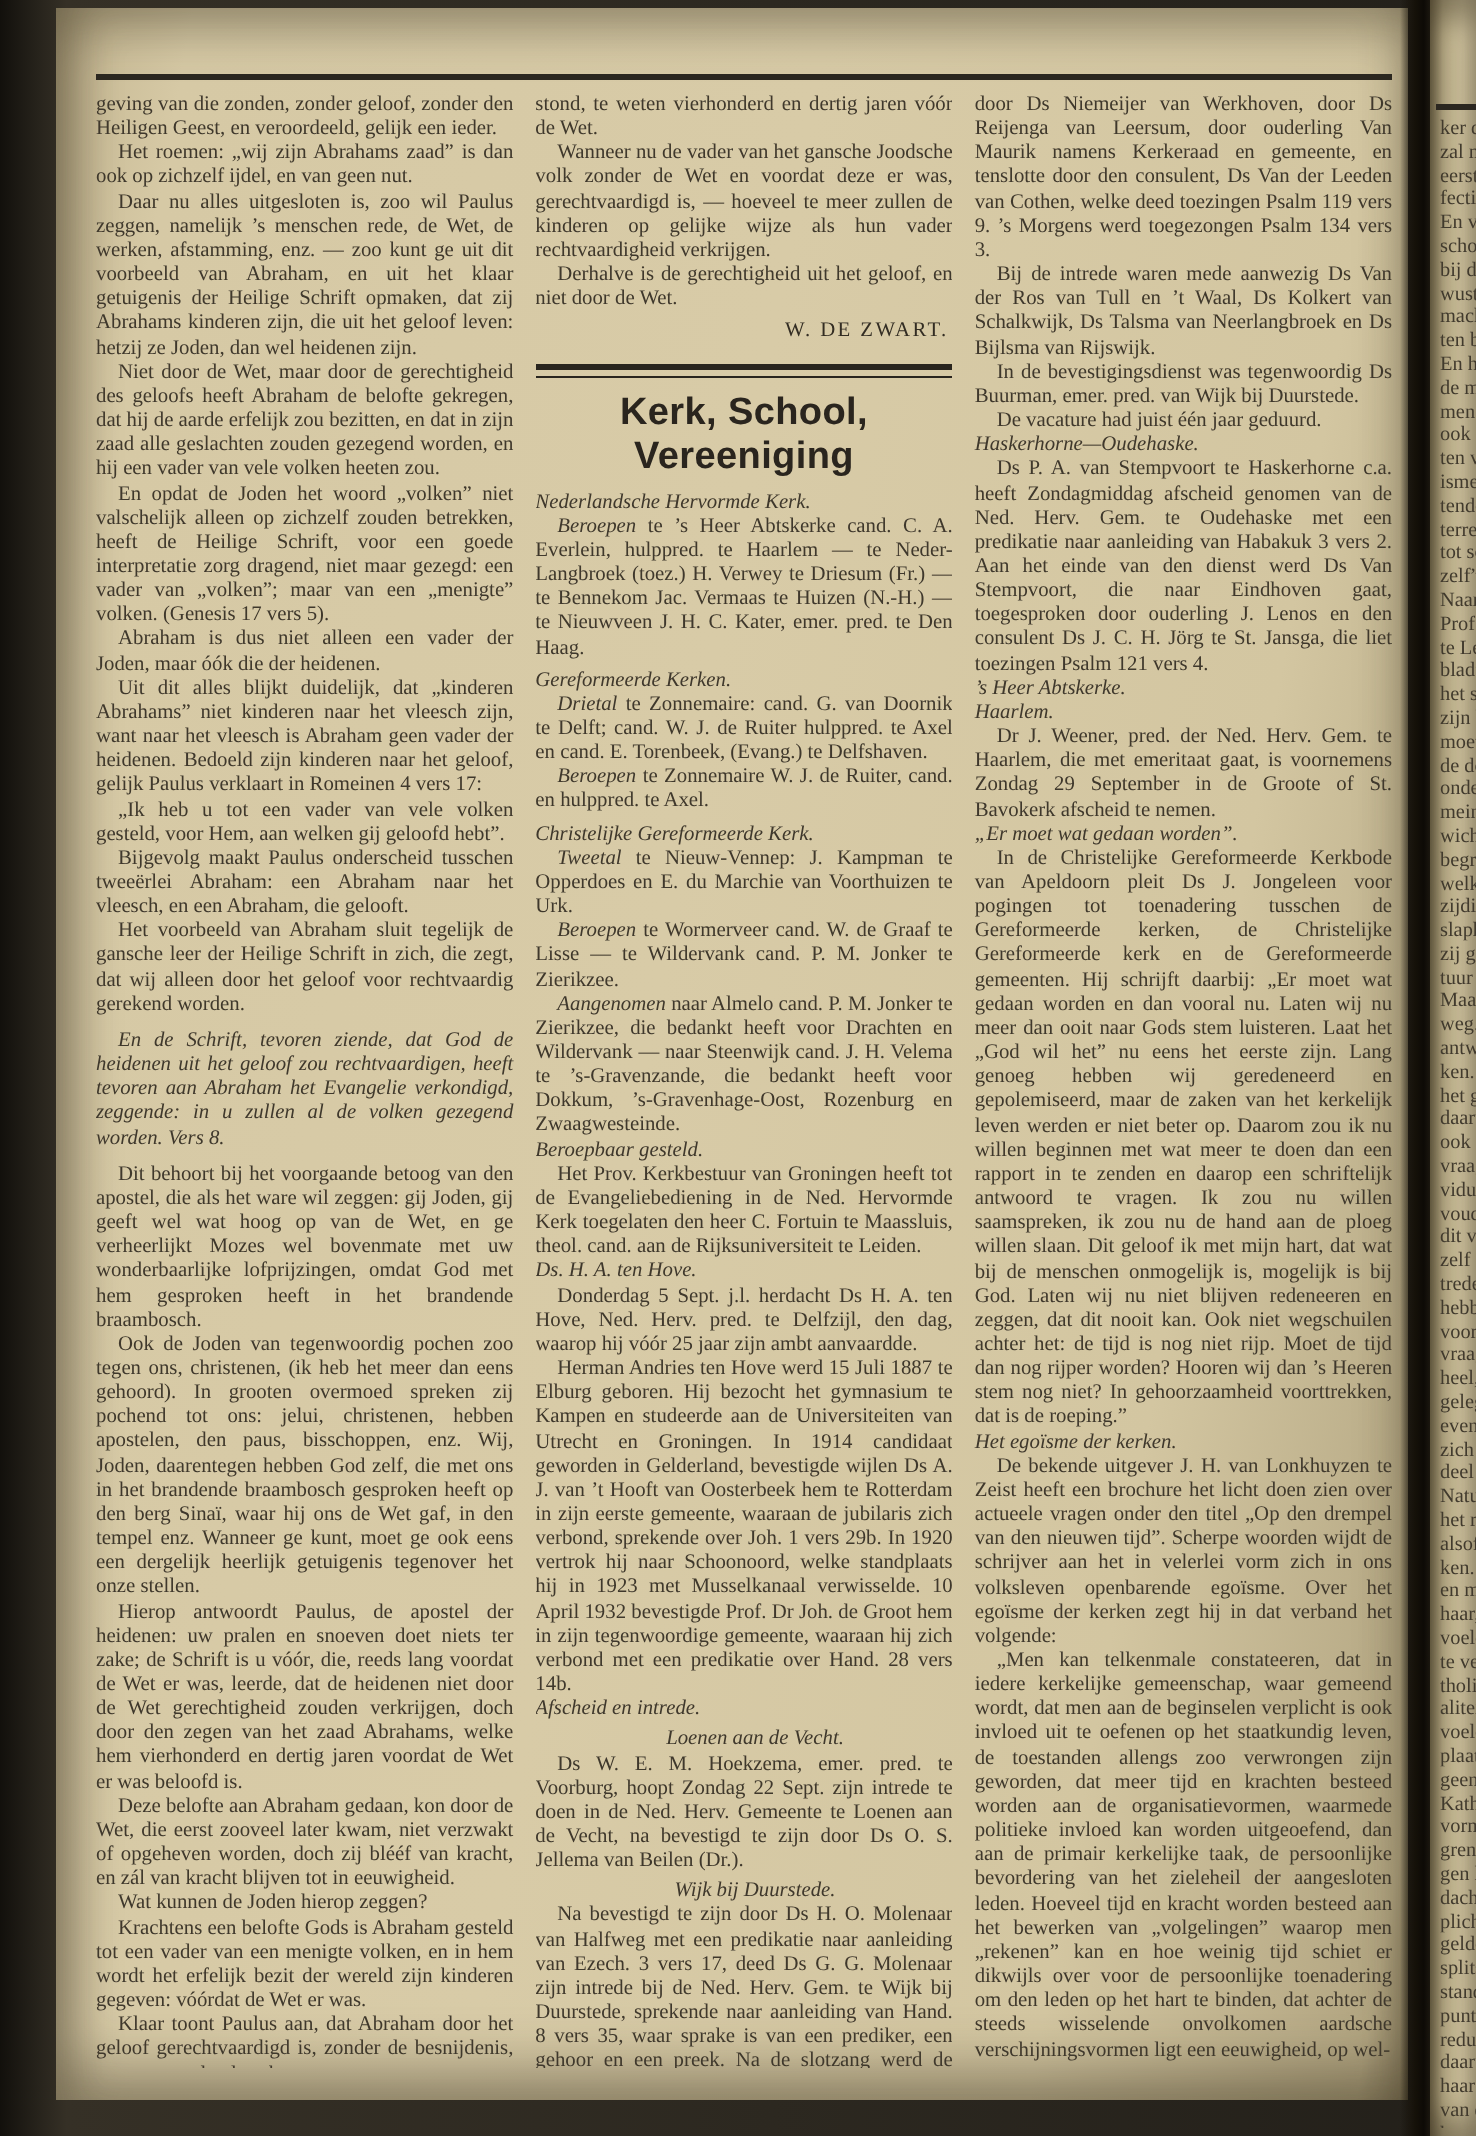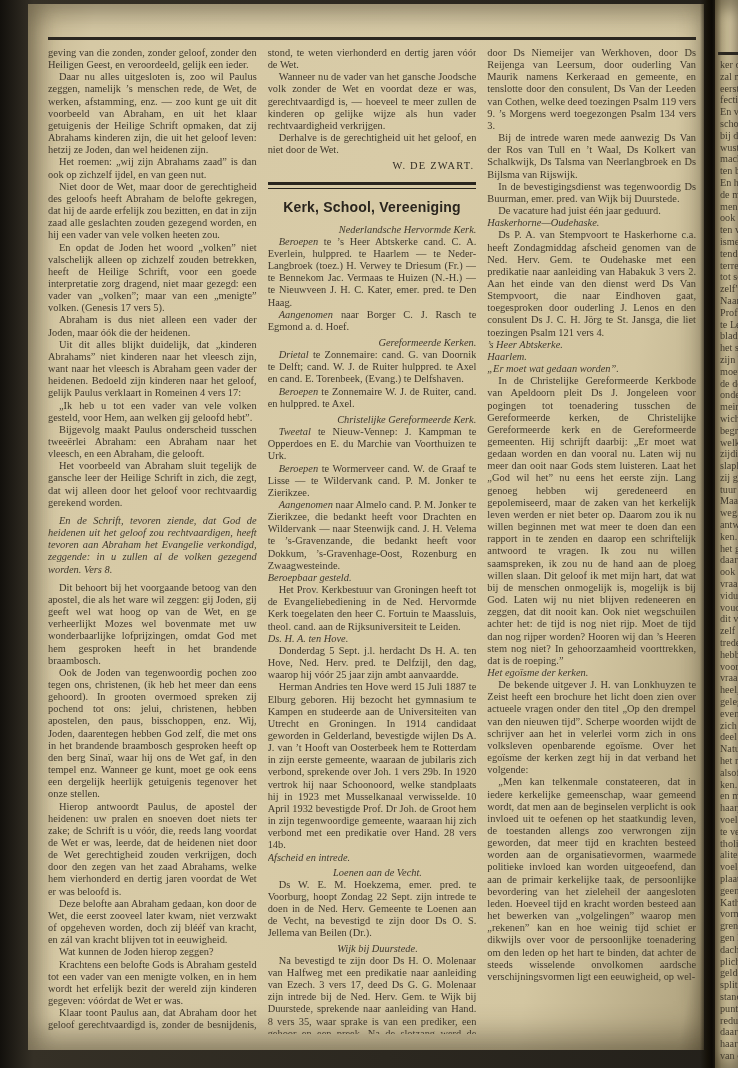--- a/index.html
+++ b/index.html
@@ -10,26 +10,26 @@
   #paper{position:absolute;left:28px;top:4px;width:676px;height:1046px;
     background:linear-gradient(100deg,#c4b691 0%,#d6c9a5 8%,#d8cba7 45%,#d3c6a1 78%,#b3a682 97%,#8d8162 100%);
     box-shadow:inset 0 14px 22px rgba(55,46,28,.28), inset 0 -18px 26px rgba(55,46,28,.35), inset 14px 0 20px rgba(55,46,28,.22);}
   #toprule{position:absolute;left:20px;right:8px;top:33px;height:3px;background:#2b2720;}
   #cols{position:absolute;left:20px;right:8px;top:43px;bottom:16px;display:flex;gap:11px;overflow:hidden;}
   .col{flex:1;min-width:0;overflow:hidden;color:#3f382c;font-size:10.4px;line-height:12.15px;text-align:justify;
     text-rendering:optimizeLegibility;}
   .col p{margin:0;text-indent:11px;}
   .col p.noind{text-indent:0;}
   .col p.quote{font-style:italic;margin:6px 0;}
-  .col p.hc{text-align:right;font-style:italic;text-indent:0;margin-top:4px;}
+  .col p.hc{text-align:left;font-style:italic;text-indent:0;margin-top:4px;}
   .col p.hs{font-style:italic;text-indent:0;margin-top:0;text-align:left;}
   .col p.hsi{font-style:italic;text-indent:11px;margin-top:3px;text-align:center;}
   .col p.sig{text-align:right;text-indent:0;letter-spacing:1.2px;margin:4px 2px 9px 0;color:#332d23;}
   .col .rule2{border-top:3.5px solid #29251e;border-bottom:1.3px solid #29251e;height:3px;margin:2px 0 7px;}
-  .col p.title{font-family:"Liberation Sans","DejaVu Sans",sans-serif;font-weight:bold;font-size:14px;
+  .col p.title{font-family:"Liberation Sans","DejaVu Sans",sans-serif;font-weight:bold;font-size:19px;
     line-height:22px;text-align:center;text-indent:0;letter-spacing:.2px;color:#2a251e;margin:1px 0 6px;}
   
   #gutter{position:absolute;left:700px;top:0;width:17px;height:1068px;
     background:linear-gradient(90deg,rgba(20,16,10,0) 0%,#151109 45%,#0d0a06 70%,#241f15 100%);}
   #sliver{position:absolute;left:715px;top:0;width:23px;height:1068px;overflow:hidden;
     background:linear-gradient(90deg,#7c7053 0%,#bbae89 28%,#d4c7a2 70%,#d8cba7 100%);
     box-shadow:inset 0 10px 14px rgba(50,42,25,.4), inset 0 -10px 14px rgba(50,42,25,.4);}
   #sliver-rule{position:absolute;left:3px;right:0;top:52px;height:3px;background:#2b2720;}
   #sliver-text{position:absolute;left:5px;right:0;top:59px;bottom:4px;overflow:hidden;
     color:#413a2d;font-size:10.2px;line-height:11.8px;}
@@ -37,22 +37,22 @@
 </style>
 </head>
 <body>
 
 <div id="scene">
   <div id="paper">
     <div id="toprule"></div>
     <div id="cols">
       <div class="col">
           <p class="noind">geving van die zonden, zonder geloof, zonder den Heiligen Geest, en veroordeeld, gelijk een ieder.</p>
+          <p>Het roemen: „wij zijn Abrahams zaad” is dan ook op zichzelf ijdel, en van geen nut.</p>
           <p>Daar nu alles uitgesloten is, zoo wil Paulus zeggen, namelijk ’s menschen rede, de Wet, de werken, afstamming, enz. — zoo kunt ge uit dit voorbeeld van Abraham, en uit het klaar getuigenis der Heilige Schrift opmaken, dat zij Abrahams kinderen zijn, die uit het geloof leven: hetzij ze Joden, dan wel heidenen zijn.</p>
-          <p>Het roemen: „wij zijn Abrahams zaad” is dan ook op zichzelf ijdel, en van geen nut.</p>
           <p>Niet door de Wet, maar door de gerechtigheid des geloofs heeft Abraham de belofte gekregen, dat hij de aarde erfelijk zou bezitten, en dat in zijn zaad alle geslachten zouden gezegend worden, en hij een vader van vele volken heeten zou.</p>
           <p>En opdat de Joden het woord „volken” niet valschelijk alleen op zichzelf zouden betrekken, heeft de Heilige Schrift, voor een goede interpretatie zorg dragend, niet maar gezegd: een vader van „volken”; maar van een „menigte” volken. (Genesis 17 vers 5).</p>
           <p>Abraham is dus niet alleen een vader der Joden, maar óók die der heidenen.</p>
           <p>Uit dit alles blijkt duidelijk, dat „kinderen Abrahams” niet kinderen naar het vleesch zijn, want naar het vleesch is Abraham geen vader der heidenen. Bedoeld zijn kinderen naar het geloof, gelijk Paulus verklaart in Romeinen 4 vers 17:</p>
           <p>„Ik heb u tot een vader van vele volken gesteld, voor Hem, aan welken gij geloofd hebt”.</p>
           <p>Bijgevolg maakt Paulus onderscheid tusschen tweeërlei Abraham: een Abraham naar het vleesch, en een Abraham, die gelooft.</p>
           <p>Het voorbeeld van Abraham sluit tegelijk de gansche leer der Heilige Schrift in zich, die zegt, dat wij alleen door het geloof voor rechtvaardig gerekend worden.</p>
           <p class="quote">En de Schrift, tevoren ziende, dat God de heidenen uit het geloof zou rechtvaardigen, heeft tevoren aan Abraham het Evangelie verkondigd, zeggende: in u zullen al de volken gezegend worden. Vers 8.</p>
           <p>Dit behoort bij het voorgaande betoog van den apostel, die als het ware wil zeggen: gij Joden, gij geeft wel wat hoog op van de Wet, en ge verheerlijkt Mozes wel bovenmate met uw wonderbaarlijke lofprijzingen, omdat God met hem gesproken heeft in het brandende braambosch.</p>
           <p>Ook de Joden van tegenwoordig pochen zoo tegen ons, christenen, (ik heb het meer dan eens gehoord). In grooten overmoed spreken zij pochend tot ons: jelui, christenen, hebben apostelen, den paus, bisschoppen, enz. Wij, Joden, daarentegen hebben God zelf, die met ons in het brandende braambosch gesproken heeft op den berg Sinaï, waar hij ons de Wet gaf, in den tempel enz. Wanneer ge kunt, moet ge ook eens een dergelijk heerlijk getuigenis tegenover het onze stellen.</p>
@@ -64,21 +64,20 @@
         </div>
       <div class="col">
           <p class="noind">stond, te weten vierhonderd en dertig jaren vóór de Wet.</p>
           <p>Wanneer nu de vader van het gansche Joodsche volk zonder de Wet en voordat deze er was, gerechtvaardigd is, — hoeveel te meer zullen de kinderen op gelijke wijze als hun vader rechtvaardigheid verkrijgen.</p>
           <p>Derhalve is de gerechtigheid uit het geloof, en niet door de Wet.</p>
           <p class="sig">W. DE ZWART.</p>
           <div class="rule2"></div>
           <p class="title">Kerk, School, Vereeniging</p>
           <p class="hc">Nederlandsche Hervormde Kerk.</p>
           <p><i>Beroepen </i>te ’s Heer Abtskerke cand. C. A. Everlein, hulppred. te Haarlem — te Neder-Langbroek (toez.) H. Verwey te Driesum (Fr.) — te Bennekom Jac. Vermaas te Huizen (N.-H.) — te Nieuwveen J. H. C. Kater, emer. pred. te Den Haag.</p>
-          <p><i>Aangenomen </i>naar Borger C. J. Rasch te Egmond a. d. Hoef.</p>
           <p class="hc">Gereformeerde Kerken.</p>
           <p><i>Drietal </i>te Zonnemaire: cand. G. van Doornik te Delft; cand. W. J. de Ruiter hulppred. te Axel en cand. E. Torenbeek, (Evang.) te Delfshaven.</p>
           <p><i>Beroepen </i>te Zonnemaire W. J. de Ruiter, cand. en hulppred. te Axel.</p>
           <p class="hc">Christelijke Gereformeerde Kerk.</p>
           <p><i>Tweetal </i>te Nieuw-Vennep: J. Kampman te Opperdoes en E. du Marchie van Voorthuizen te Urk.</p>
           <p><i>Beroepen </i>te Wormerveer cand. W. de Graaf te Lisse — te Wildervank cand. P. M. Jonker te Zierikzee.</p>
           <p><i>Aangenomen </i>naar Almelo cand. P. M. Jonker te Zierikzee, die bedankt heeft voor Drachten en Wildervank — naar Steenwijk cand. J. H. Velema te ’s-Gravenzande, die bedankt heeft voor Dokkum, ’s-Gravenhage-Oost, Rozenburg en Zwaagwesteinde.</p>
           <p class="hs">Beroepbaar gesteld.</p>
           <p>Het Prov. Kerkbestuur van Groningen heeft tot de Evangeliebediening in de Ned. Hervormde Kerk toegelaten den heer C. Fortuin te Maassluis, theol. cand. aan de Rijksuniversiteit te Leiden.</p>
           <p class="hs">Ds. H. A. ten Hove.</p>
@@ -92,20 +91,21 @@
         </div>
       <div class="col">
           <p class="noind">door Ds Niemeijer van Werkhoven, door Ds Reijenga van Leersum, door ouderling Van Maurik namens Kerkeraad en gemeente, en tenslotte door den consulent, Ds Van der Leeden van Cothen, welke deed toezingen Psalm 119 vers 9. ’s Morgens werd toegezongen Psalm 134 vers 3.</p>
           <p>Bij de intrede waren mede aanwezig Ds Van der Ros van Tull en ’t Waal, Ds Kolkert van Schalkwijk, Ds Talsma van Neerlangbroek en Ds Bijlsma van Rijswijk.</p>
           <p>In de bevestigingsdienst was tegenwoordig Ds Buurman, emer. pred. van Wijk bij Duurstede.</p>
           <p>De vacature had juist één jaar geduurd.</p>
           <p class="hs">Haskerhorne—Oudehaske.</p>
           <p>Ds P. A. van Stempvoort te Haskerhorne c.a. heeft Zondagmiddag afscheid genomen van de Ned. Herv. Gem. te Oudehaske met een predikatie naar aanleiding van Habakuk 3 vers 2. Aan het einde van den dienst werd Ds Van Stempvoort, die naar Eindhoven gaat, toegesproken door ouderling J. Lenos en den consulent Ds J. C. H. Jörg te St. Jansga, die liet toezingen Psalm 121 vers 4.</p>
           <p class="hs">’s Heer Abtskerke.</p>
           <p class="hs">Haarlem.</p>
+          <p>Dr J. Weener, pred. der Ned. Herv. Gem. te Haarlem, die met emeritaat gaat, is voornemens Zondag 29 September in de Groote of St. Bavokerk afscheid te nemen.</p>
           <p class="hs">„Er moet wat gedaan worden”.</p>
           <p>In de Christelijke Gereformeerde Kerkbode van Apeldoorn pleit Ds J. Jongeleen voor pogingen tot toenadering tusschen de Gereformeerde kerken, de Christelijke Gereformeerde kerk en de Gereformeerde gemeenten. Hij schrijft daarbij: „Er moet wat gedaan worden en dan vooral nu. Laten wij nu meer dan ooit naar Gods stem luisteren. Laat het „God wil het” nu eens het eerste zijn. Lang genoeg hebben wij geredeneerd en gepolemiseerd, maar de zaken van het kerkelijk leven werden er niet beter op. Daarom zou ik nu willen beginnen met wat meer te doen dan een rapport in te zenden en daarop een schriftelijk antwoord te vragen. Ik zou nu willen saamspreken, ik zou nu de hand aan de ploeg willen slaan. Dit geloof ik met mijn hart, dat wat bij de menschen onmogelijk is, mogelijk is bij God. Laten wij nu niet blijven redeneeren en zeggen, dat dit nooit kan. Ook niet wegschuilen achter het: de tijd is nog niet rijp. Moet de tijd dan nog rijper worden? Hooren wij dan ’s Heeren stem nog niet? In gehoorzaamheid voorttrekken, dat is de roeping.”</p>
           <p class="hs">Het egoïsme der kerken.</p>
           <p>De bekende uitgever J. H. van Lonkhuyzen te Zeist heeft een brochure het licht doen zien over actueele vragen onder den titel „Op den drempel van den nieuwen tijd”. Scherpe woorden wijdt de schrijver aan het in velerlei vorm zich in ons volksleven openbarende egoïsme. Over het egoïsme der kerken zegt hij in dat verband het volgende:</p>
           <p>„Men kan telkenmale constateeren, dat in iedere kerkelijke gemeenschap, waar gemeend wordt, dat men aan de beginselen verplicht is ook invloed uit te oefenen op het staatkundig leven, de toestanden allengs zoo verwrongen zijn geworden, dat meer tijd en krachten besteed worden aan de organisatievormen, waarmede politieke invloed kan worden uitgeoefend, dan aan de primair kerkelijke taak, de persoonlijke bevordering van het zieleheil der aangesloten leden. Hoeveel tijd en kracht worden besteed aan het bewerken van „volgelingen” waarop men „rekenen” kan en hoe weinig tijd schiet er dikwijls over voor de persoonlijke toenadering om den leden op het hart te binden, dat achter de steeds wisselende onvolkomen aardsche verschijningsvormen ligt een eeuwigheid, op wel-</p>
         </div>
     </div>
   </div>
   <div id="gutter"></div>
   <div id="sliver">

